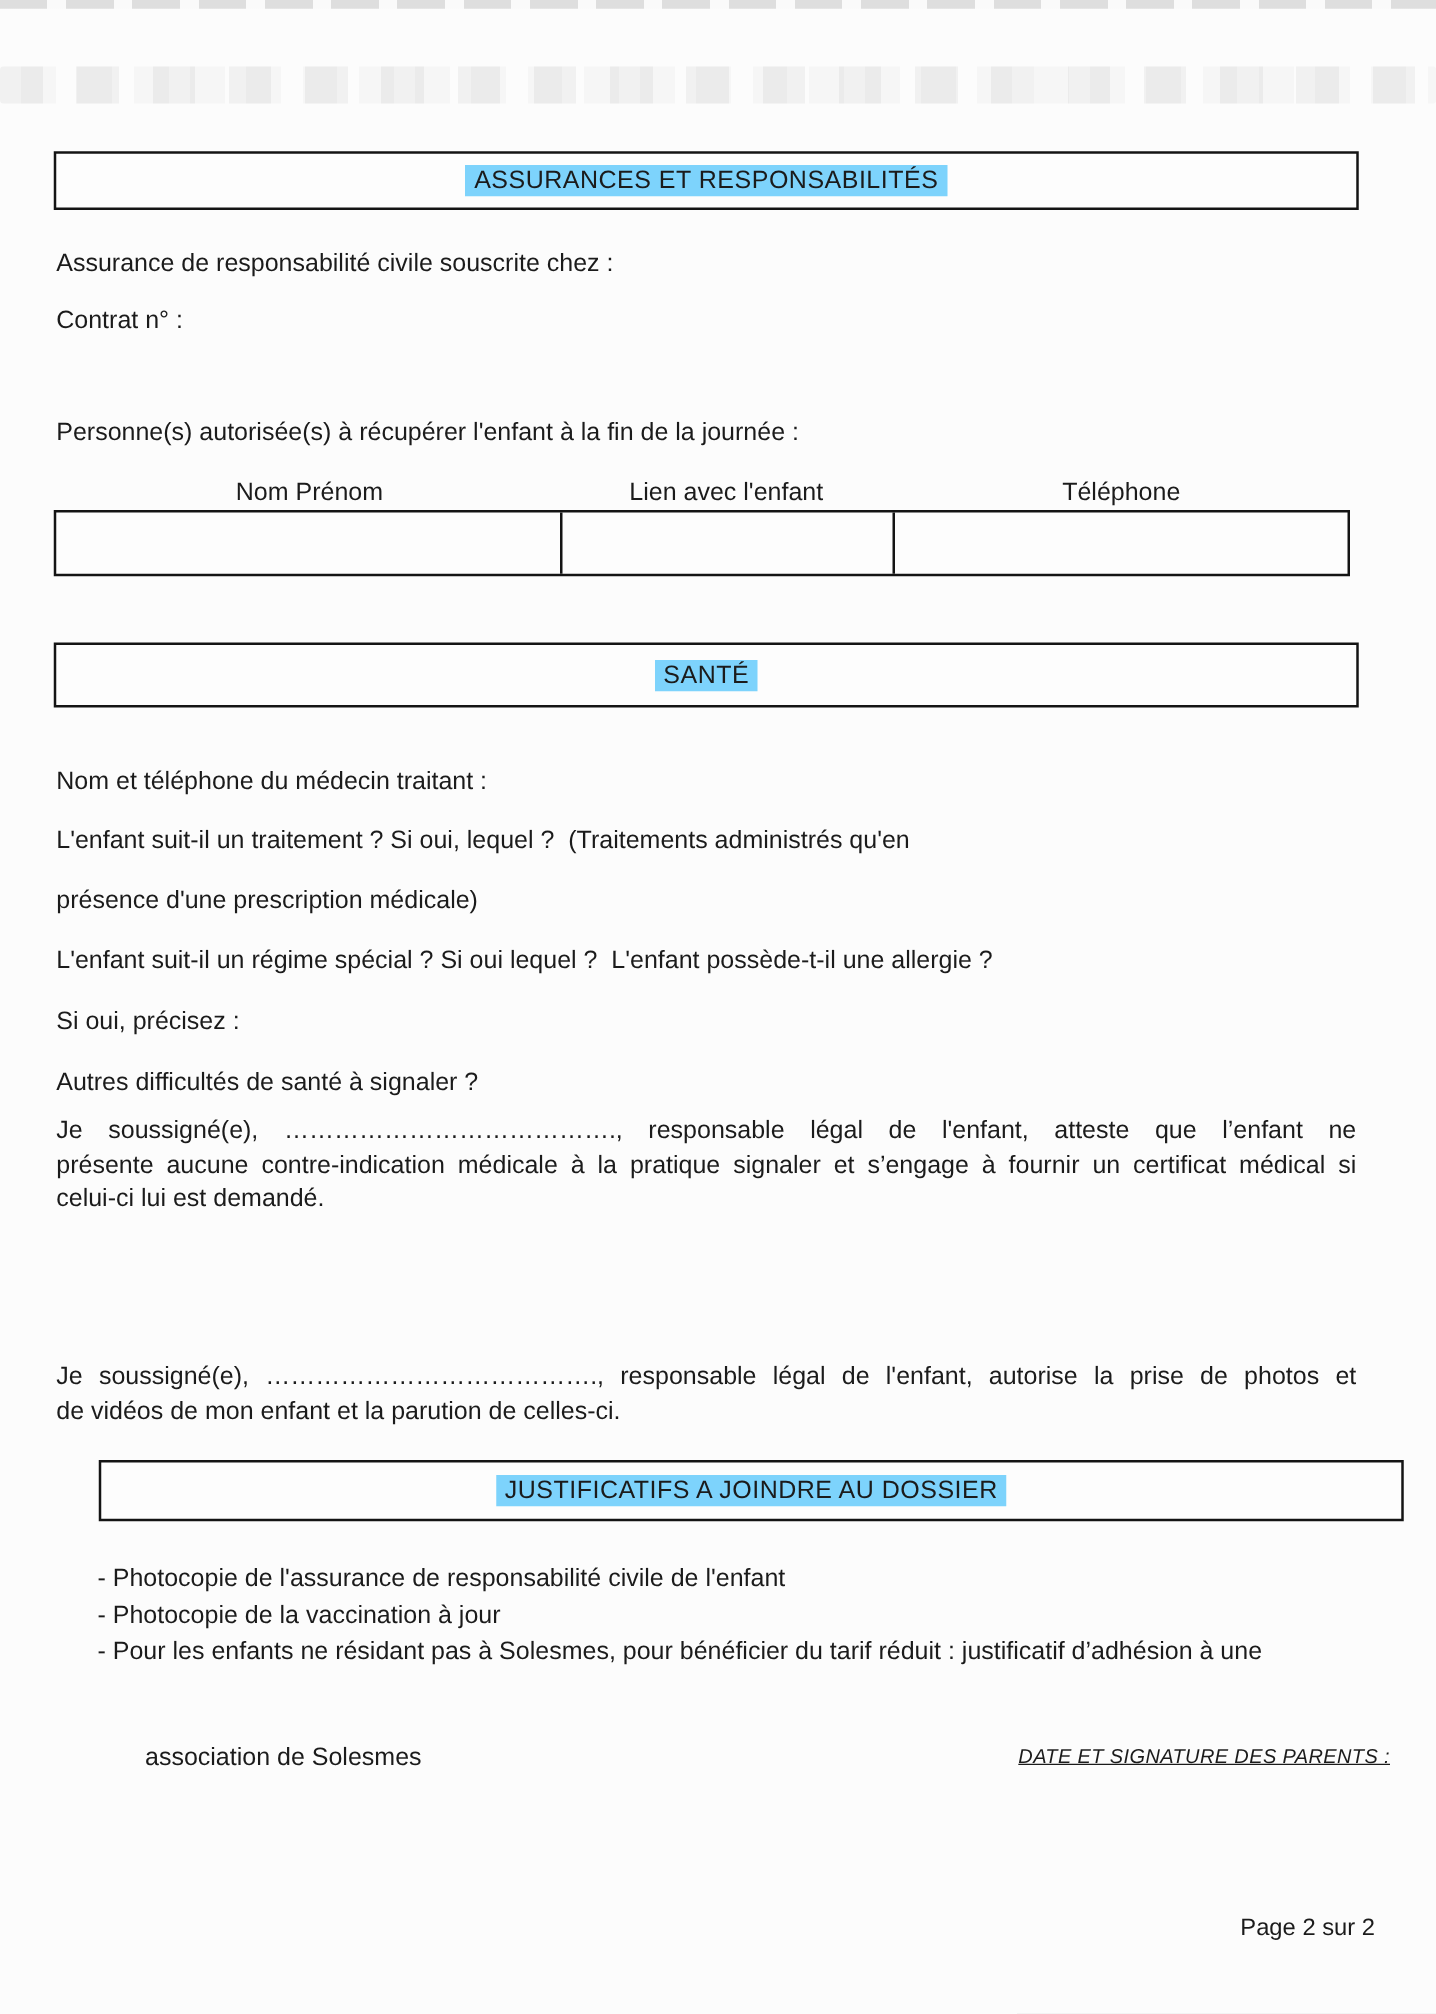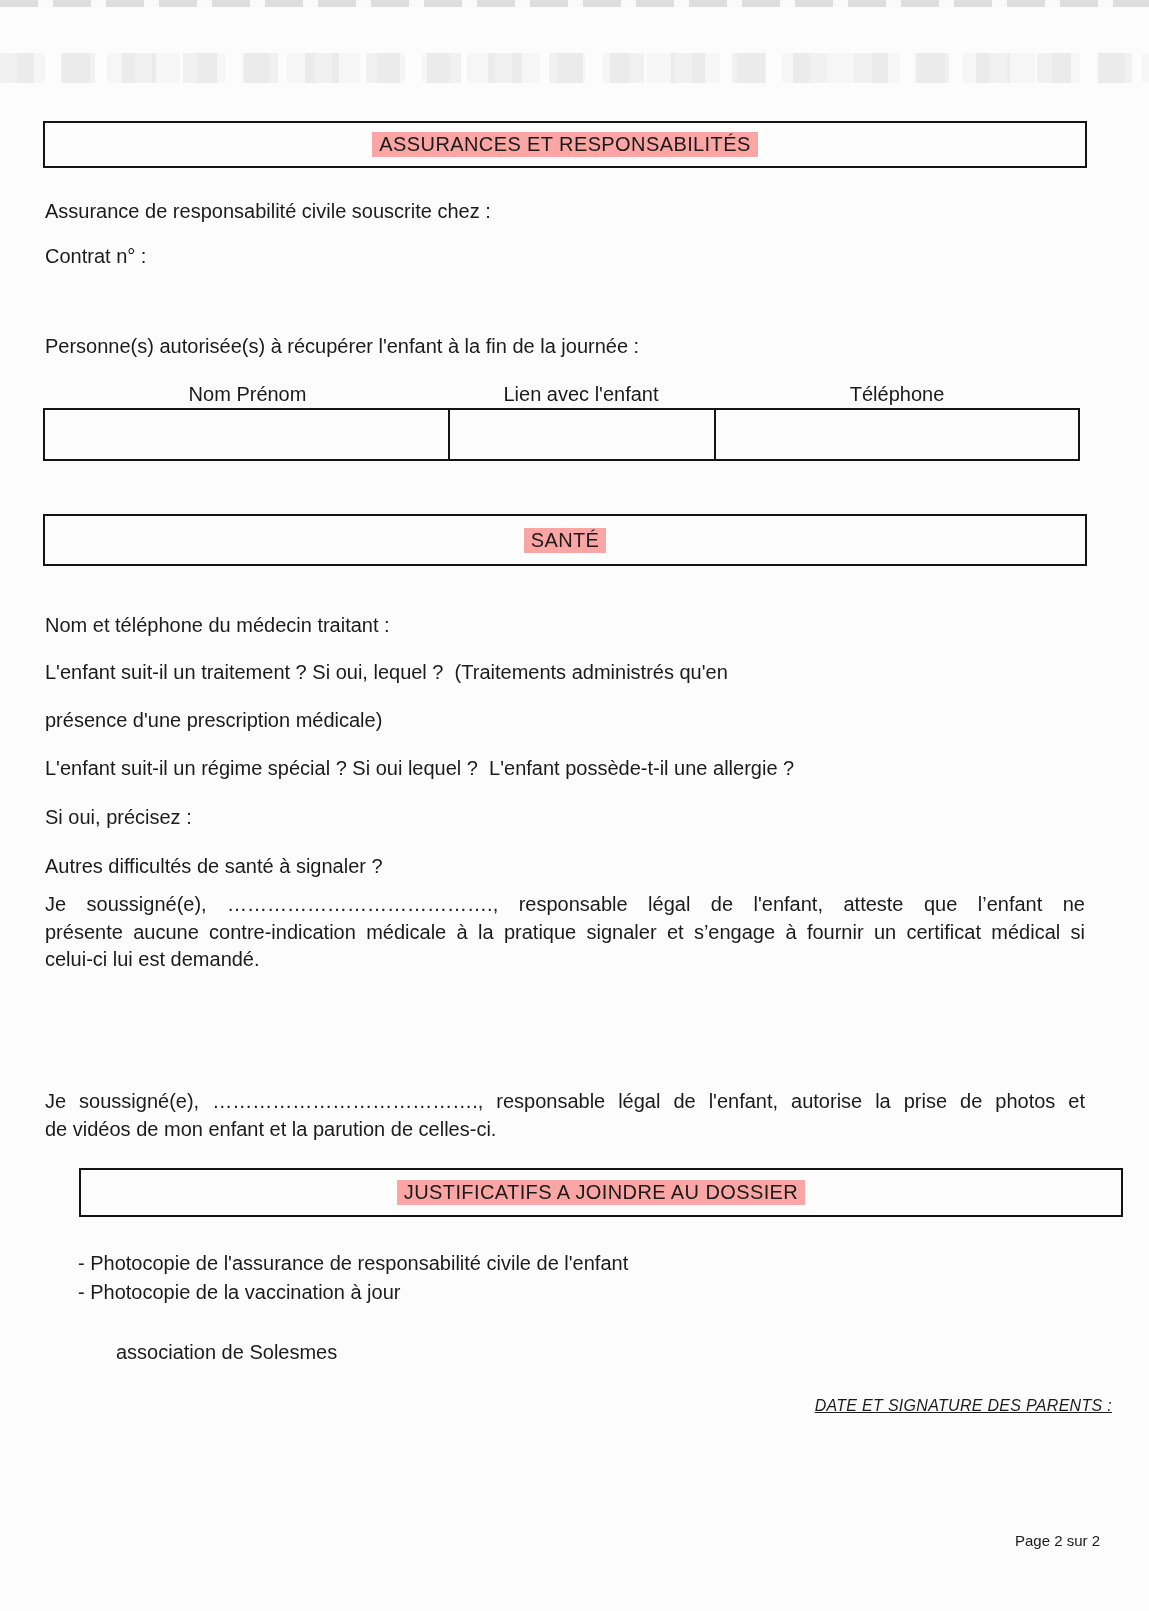--- a/index.html
+++ b/index.html
@@ -24,21 +24,21 @@
       repeating-linear-gradient(90deg,rgba(0,0,0,0.0) 0 17px,rgba(0,0,0,0.025) 17px 45px);
     border-radius:3px;
   }
   
   .titlebox{
     position:absolute;left:43px;width:1040px;
     border:2px solid #141414;background:#fdfdfd;
     display:flex;align-items:center;justify-content:center;
   }
   .titlebox .t{
-    background:#fca5a5;padding:1px 7px;letter-spacing:0.4px;
+    background:#7dd3fc;padding:1px 7px;letter-spacing:0.4px;
   }
   .box-assurances{top:121px;height:43px;}
   .box-sante{top:514px;height:48px;}
   .box-image{top:1005px;height:46px;}
   .box-justificatifs{top:1168px;height:45px;margin-left:36px;}
   
   .line{position:absolute;left:45px;white-space:pre;}
   
   .ptable{
     position:absolute;left:43px;top:408px;width:1033px;height:49px;
@@ -63,21 +63,21 @@
   .para-image{top:1088px;}
   
   .bullet{position:absolute;left:78px;white-space:pre;}
   .bullet-cont{position:absolute;left:116px;white-space:pre;}
   
   .signature{
     position:absolute;right:37px;top:1397px;
     font-style:italic;font-size:16px;text-decoration:underline;
     letter-spacing:0.3px;white-space:pre;
   }
-  .footer{position:absolute;right:49px;top:1532px;font-size:15px;white-space:pre;}
+  .footer{position:absolute;right:49px;top:1532px;font-size:19px;white-space:pre;}
 </style>
 </head>
 <body>
 
 <div class="page">
 
   <div class="scan-top"></div>
   <div class="scan-band"></div>
 
   <div class="titlebox box-assurances">
@@ -118,18 +118,19 @@
   <div class="para para-image">
     <div class="jl">Je soussigné(e), …………………………………., responsable légal de l'enfant, autorise la prise de photos et</div>
     <div>de vidéos de mon enfant et la parution de celles-ci.</div>
   </div>
 
   <div class="titlebox box-justificatifs">
     <span class="t">JUSTIFICATIFS A JOINDRE AU DOSSIER</span>
   </div>
   <div class="bullet" style="top:1252px;">- Photocopie de l'assurance de responsabilité civile de l'enfant</div>
   <div class="bullet" style="top:1281px;">- Photocopie de la vaccination à jour</div>
-  <div class="bullet-cont" style="top:1341px;">association de Solesmes</div>
+  <div class="bullet" style="top:1310px;">- Pour les enfants ne résidant pas à Solesmes, pour bénéficier du tarif réduit : justificatif d’adhésion à une</div>
+  <div class="bullet-cont" style="top:1395px;">association de Solesmes</div>
 
   <div class="signature">DATE ET SIGNATURE DES PARENTS :</div>
   <div class="footer">Page 2 sur 2</div>
 
 </div>
 
 </body></html>

